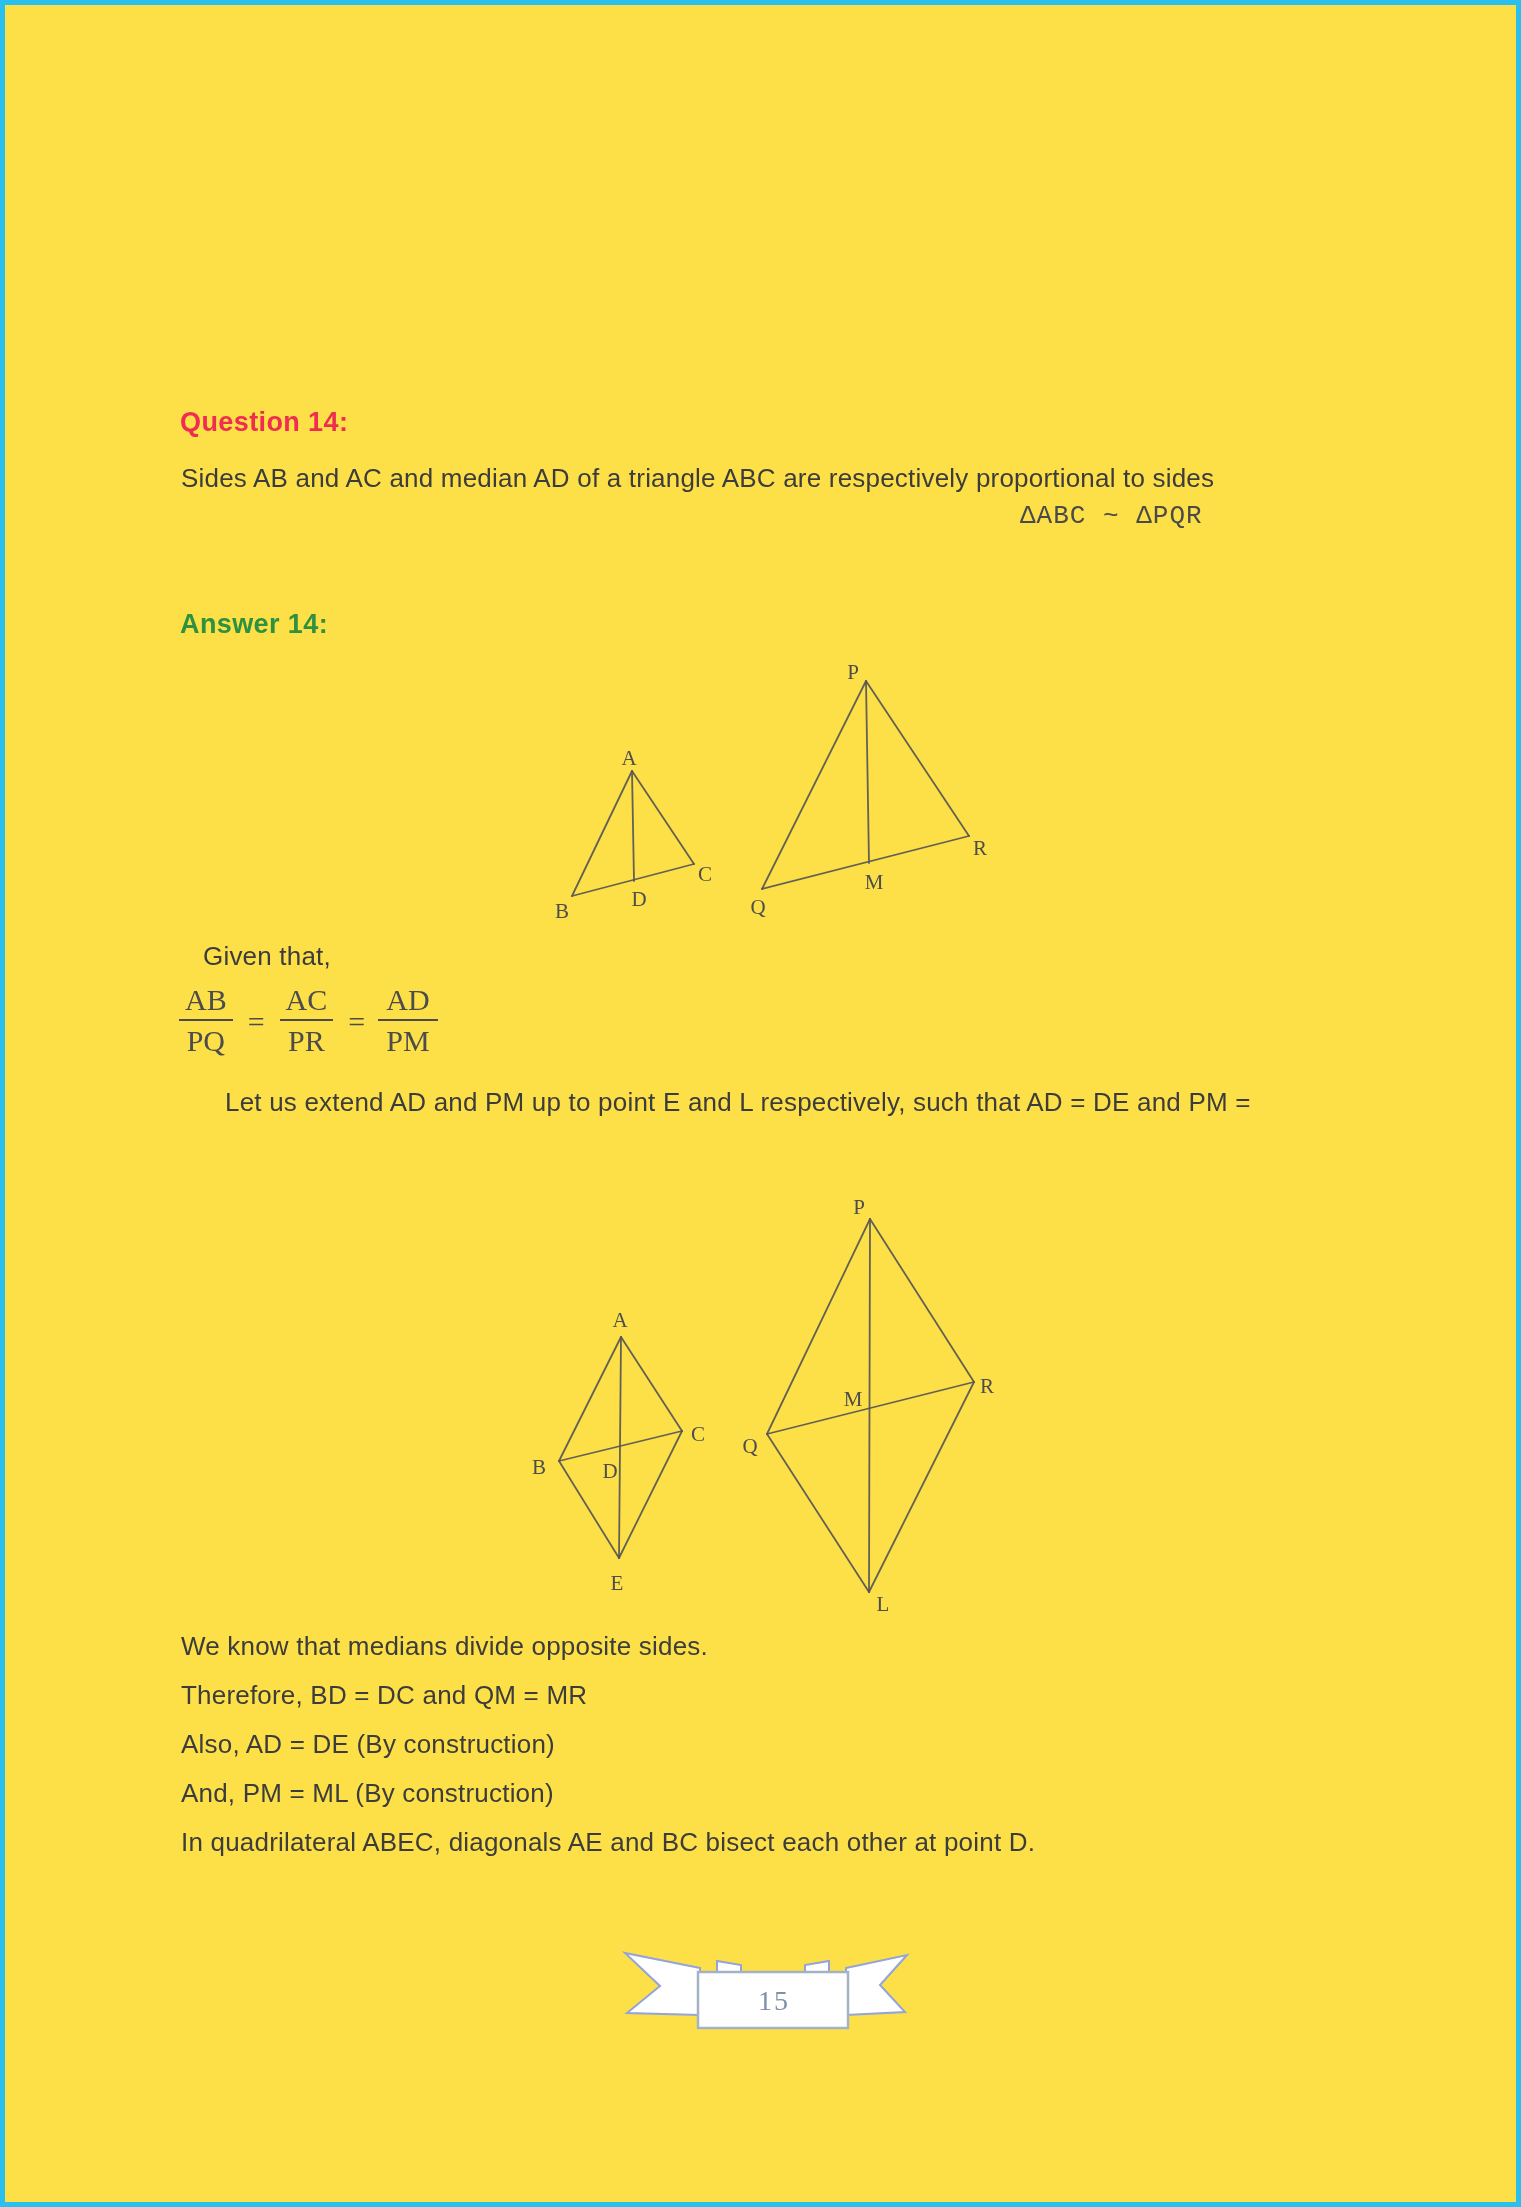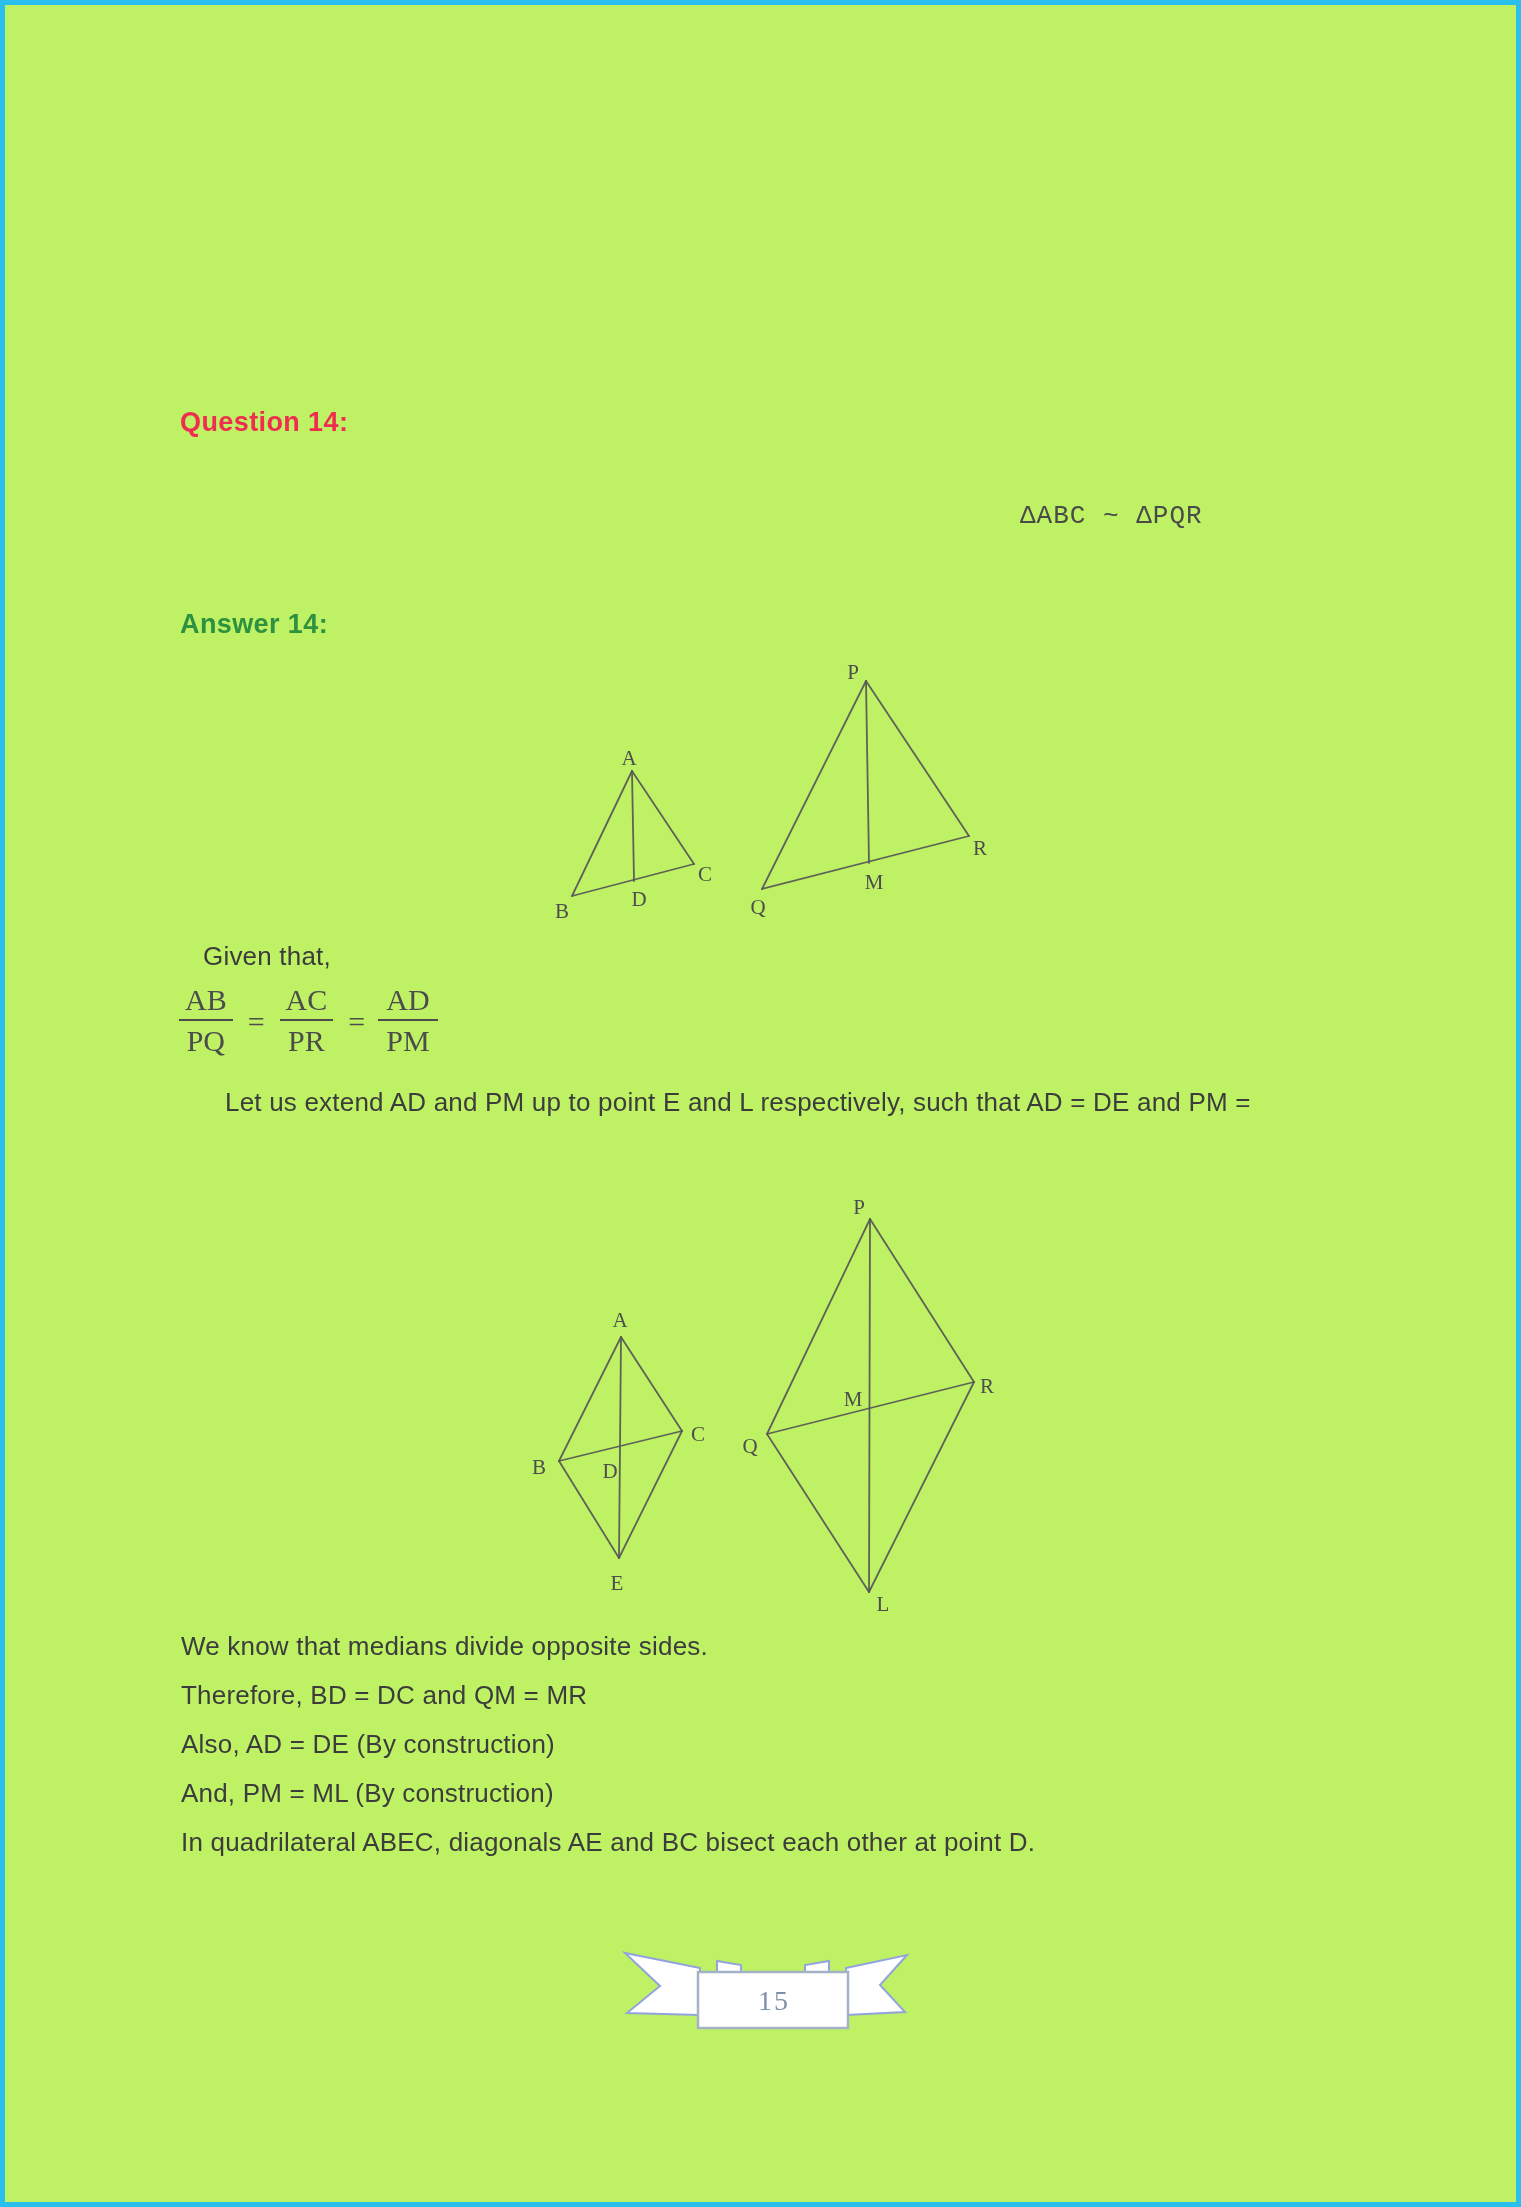--- a/index.html
+++ b/index.html
@@ -1,20 +1,20 @@
 <!DOCTYPE html>
 <html><head>
 <meta charset="utf-8">
 <style>
   html,body{margin:0;padding:0;background:#ffffff;}
   .page{
     position:relative;
     width:1521px;height:2207px;
     box-sizing:border-box;
-    background:#bef264;
+    background:#fde047;
     border:5px solid #29c0ee;
     font-family:"Liberation Sans", sans-serif;
     color:#3c3c3c;
     overflow:hidden;
   }
   .abs{position:absolute;}
   .heading{
     font-size:27px;font-weight:bold;letter-spacing:0.4px;
   }
   .q-heading{left:175px;top:402px;color:#ef2d50;}
@@ -60,20 +60,21 @@
     font-size:28px;fill:#7e90a8;text-anchor:middle;letter-spacing:2px;
   }
 </style>
 </head>
 <body>
 
 <div class="page">
 
   <div class="abs heading q-heading">Question 14:</div>
 
+  <div class="abs bodytext q-line1">Sides AB and AC and median AD of a triangle ABC are respectively proportional to sides</div>
   <div class="abs formula">ΔABC ~ ΔPQR</div>
 
   <div class="abs heading a-heading">Answer 14:</div>
 
   <svg class="abs" style="left:520px;top:640px;" width="500" height="300" viewBox="0 0 500 300">
 
     <path class="figline" d="M107,126 L47,251"></path>
     <path class="figline" d="M107,126 L169,219"></path>
     <path class="figline" d="M47,251 L169,219"></path>
     <path class="figline" d="M107,126 L109,236"></path>

